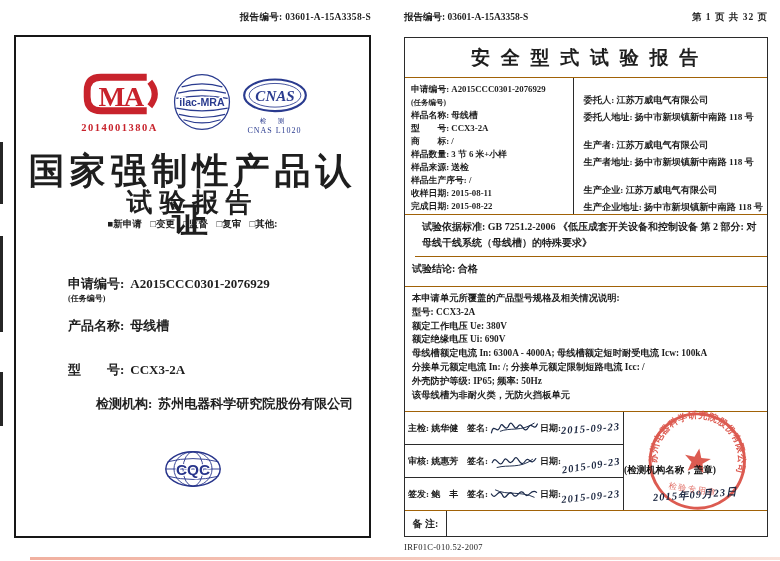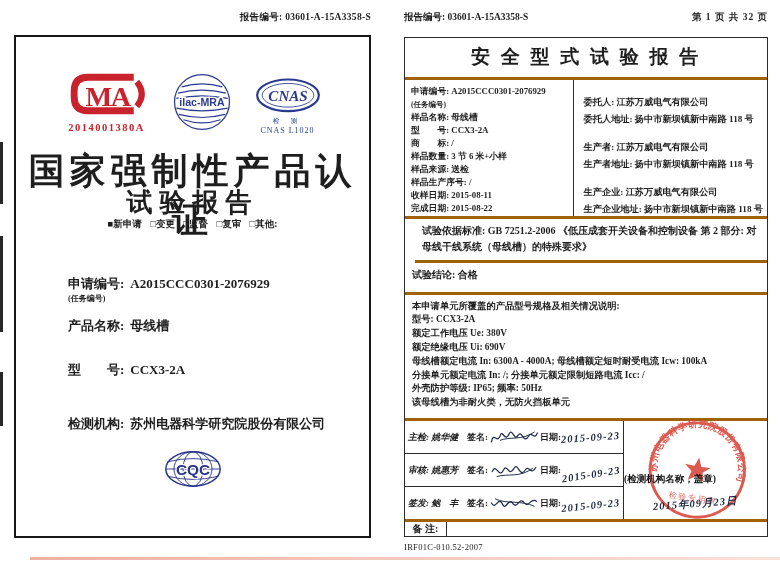--- a/index.html
+++ b/index.html
@@ -6,59 +6,59 @@
   html,body { width:780px; height:561px; }
   body {
     position:relative; overflow:hidden; background:#ffffff;
     font-family:"Liberation Serif","DejaVu Serif",serif; color:#1e1e1e;
   }
   .abs { position:absolute; }
 
   
   .lp-report-no { top:11px; right:409px; font-size:9.5px; font-weight:bold; letter-spacing:.3px; }
   .lp { left:14px; top:35px; width:353px; height:499px; border:2.5px solid #171717; background:#fff; }
-  .lp-logos { top:34px; left:0; width:100%; display:flex; justify-content:center; align-items:flex-start; gap:22px; }
+  .lp-logos { top:34px; left:0; width:100%; display:flex; justify-content:center; align-items:flex-start; gap:9px; }
   .cma-wrap { text-align:center; }
   .cma-num { color:#c8232c; font-size:10.5px; letter-spacing:1.5px; margin-top:1px; font-weight:bold; }
   .cnas-wrap { text-align:center; margin-top:6px; }
   .cnas-cap { color:#2a3b8f; font-size:6.5px; letter-spacing:5px; margin-top:-2px; }
   .cnas-code { color:#2a3b8f; font-size:8px; letter-spacing:1px; }
   .lp-title1 { top:110px; width:100%; text-align:center; font-size:36px; font-weight:bold; letter-spacing:5px; }
   .lp-title2 { top:148px; width:100%; text-align:center; font-size:26px; font-weight:bold; letter-spacing:7px; }
   .lp-checks { top:181px; width:100%; text-align:center; font-size:9.5px; font-weight:bold; }
   .lp-checks span { margin:0 3px; }
   .lp-field { left:52px; font-size:13px; font-weight:bold; white-space:nowrap; }
   .lp-field .val { margin-left:6px; }
   .lp-tasknote { left:52px; font-size:8px; font-weight:bold; }
   .lp-cqc { left:0; top:412px; width:100%; display:flex; justify-content:center; }
 
   
   .rp-head-left { left:404px; top:11px; font-size:9.5px; font-weight:bold; }
   .rp-head-right { right:12px; top:11px; font-size:9.5px; font-weight:bold; letter-spacing:1px; }
   .rp-table { left:404px; top:37px; width:364px; height:500px; border:1.5px solid #2b2b2b;
               display:flex; flex-direction:column; background:#fff; box-sizing:border-box; }
-  .r-row { border-bottom:3px solid #a16207; }
+  .r-row { border-bottom:1px solid #a16207; }
   .row-title { height:39px; display:flex; align-items:center; justify-content:center;
                font-size:19px; font-weight:bold; letter-spacing:3px; }
   .row-info { height:136px; display:flex; }
   .info-left { width:172px; border-right:1px solid #2b2b2b; padding:5px 4px 0 6px;
                font-size:8.8px; line-height:13px; font-weight:bold; }
   .info-left .small { font-size:7.5px; }
   .info-right { flex:1; padding:14px 4px 0 10px; font-size:9.2px; font-weight:bold; }
   .ir-group { margin-bottom:11px; }
   .ir-group div { line-height:17px; white-space:nowrap; }
   .row-standard { height:37px; padding:4px 7px 0 7px; font-size:10px; line-height:16px; font-weight:bold;margin-left:10px; }
   .row-conclusion { height:24px; padding:5px 7px 0 7px; font-size:10px; font-weight:bold; }
   .row-coverage { height:119px; padding:5px 7px 0 7px; font-size:9.3px; line-height:13.8px; font-weight:bold; }
   .row-sign { height:98px; display:flex; }
   .sign-left { width:218px; border-right:1px solid #2b2b2b; display:flex; flex-direction:column; }
   .sig-row { flex:1; border-bottom:1px solid #2b2b2b; display:flex; align-items:center;
              padding:0 3px; font-size:9px; font-weight:bold; overflow:hidden; }
   .sig-row:last-child { border-bottom:none; }
-  .sig-role { width:60px; white-space:nowrap;font-style:italic; }
+  .sig-role { width:60px; white-space:nowrap; }
   .sig-lab { white-space:nowrap; }
   .sig-svg { margin:0 1px; flex:none; }
   .hand { display:inline-block; font-style:italic; font-weight:bold; color:#1c2740;
           font-size:10.5px; letter-spacing:1px; white-space:nowrap; }
   .hd1 { transform:rotate(-4deg); }
   .hd2 { transform:rotate(-9deg) translateY(4px); }
   .hd3 { transform:rotate(-6deg) translateY(2px); }
   .stamp-cell { flex:1; position:relative; }
   .stamp-svg { position:absolute; left:20px; top:-2px; transform:rotate(9deg); opacity:.88; }
   .stamp-caption { position:absolute; left:0; top:52px; width:100%; 
@@ -133,21 +133,21 @@
   <div class="abs lp-tasknote" style="top:256px;">(任务编号)</div>
 
   <div class="abs lp-field" style="top:280px;">
     <span>产品名称:</span><span class="val">母线槽</span>
   </div>
 
   <div class="abs lp-field" style="top:324px;">
     <span>型　　号:</span><span class="val">CCX3-2A</span>
   </div>
 
-  <div class="abs lp-field" style="top:378px;">
+  <div class="abs lp-field" style="top:358px;margin-left:28px;">
     <span>检测机构:</span><span class="val">苏州电器科学研究院股份有限公司</span>
   </div>
 
   <div class="abs lp-cqc">
     <svg width="58" height="40" viewBox="0 0 64 44">
       <ellipse cx="32" cy="22" rx="30" ry="19" fill="none" stroke="#27348b" stroke-width="1.6"></ellipse>
       <ellipse cx="32" cy="22" rx="21" ry="19" fill="none" stroke="#27348b" stroke-width="1"></ellipse>
       <ellipse cx="32" cy="22" rx="11" ry="19" fill="none" stroke="#27348b" stroke-width="1"></ellipse>
       <path d="M4 14 Q32 7 60 14" fill="none" stroke="#27348b" stroke-width="1"></path>
       <line x1="2" y1="22" x2="62" y2="22" stroke="#27348b" stroke-width="1"></line>

